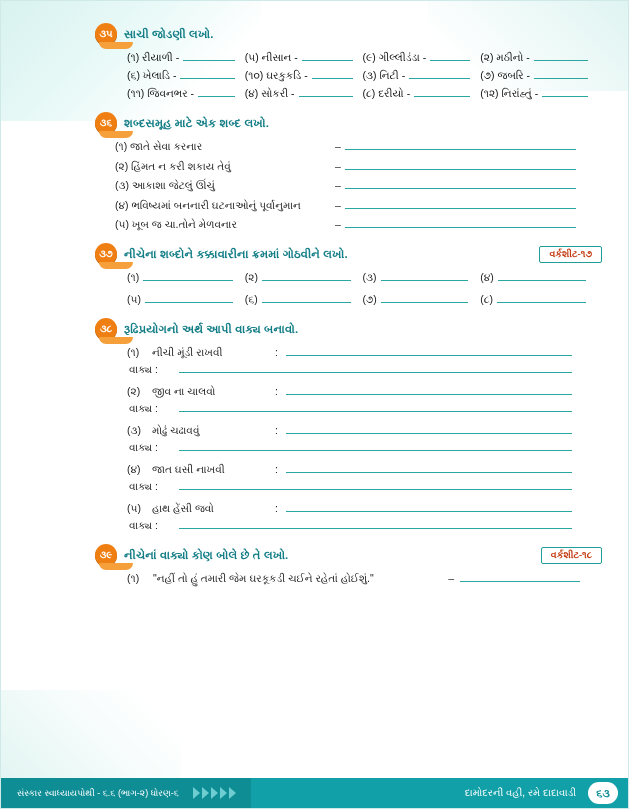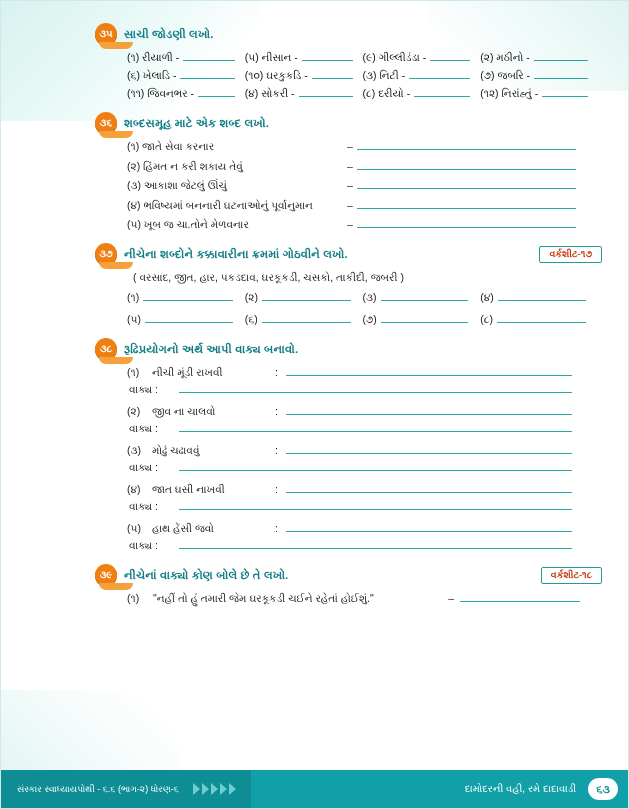--- a/index.html
+++ b/index.html
@@ -114,21 +114,21 @@
   .itemlabel { color: #111; }
   .dashline {
     flex: 1 1 auto;
     border-bottom: 1.1px solid #2aa7a0;
     height: 9px;
     min-width: 34px;
   }
   .dash { color: #333; }
 
   
-  .list1 { margin-left: 56px; margin-right: 26px; }
+  .list1 { margin-left: 44px; margin-right: 26px; }
   .list1 .itemrow { margin-bottom: 6.5px; }
   .list1 .textcell { width: 216px; white-space: nowrap; }
   .list1 .rule {
     flex: 1 1 auto;
     border-bottom: 1.1px solid #2aa7a0;
     height: 9px;
   }
 
   
   .kakka-words {
@@ -190,21 +190,21 @@
   .q39row .rule {
     flex: 0 0 120px;
     border-bottom: 1.1px solid #2aa7a0;
     height: 9px;
   }
 
   
   .footer {
     position: absolute;
     left: 0; right: 0; bottom: 0;
-    height: 38px;
+    height: 30px;
     background: #12a0a8;
     display: flex;
     align-items: center;
     z-index: 5;
   }
   .footer::before {
     content: "";
     position: absolute;
     left: 0; top: 0; bottom: 0;
     width: 250px;
@@ -363,21 +363,20 @@
         </div>
       </div>
     </div>
 
     <div class="block">
       <div class="qhead">
         <span class="qnum">૩૭</span>
         <span class="qtitle">નીચેના શબ્દોને કક્કાવારીના ક્રમમાં ગોઠવીને લખો.</span>
         <span class="worksheet-tag">વર્કશીટ-૧૭</span>
       </div>
-      <div class="kakka-words">( વરસાદ,  જીત,  હાર,  પકડદાવ,  ઘરકૂકડી,  ચસકો,  તાકીદી,  જબરી )</div>
       <div class="cols4">
         <div class="itemrow">
             <span>(૧)</span>
             <span class="dashline"></span>
           </div>
         <div class="itemrow">
             <span>(૨)</span>
             <span class="dashline"></span>
           </div>
         <div class="itemrow">

